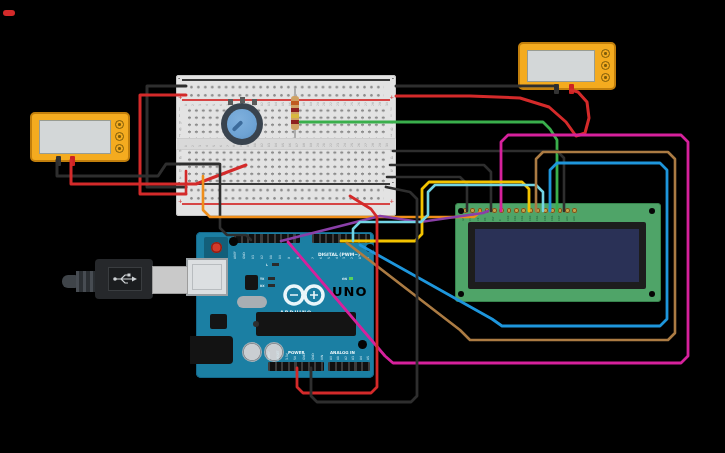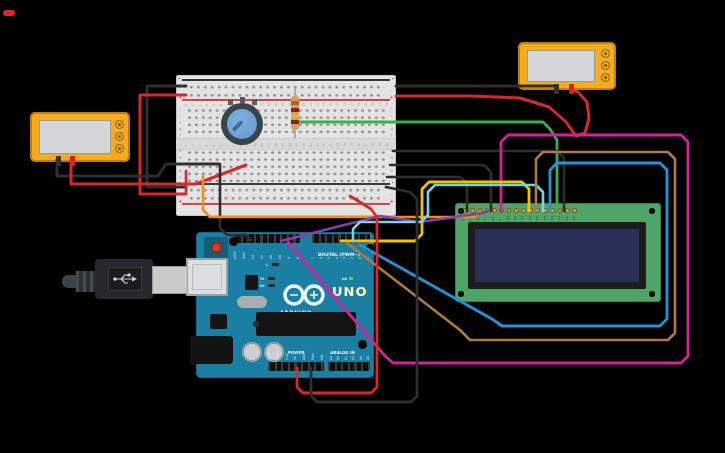--- a/index.html
+++ b/index.html
@@ -38,21 +38,21 @@
   .res-band{position:absolute;left:291px;width:8px;height:4px;z-index:21;}
 
   
   .ard{position:absolute;left:196px;top:232px;width:178px;height:146px;background:#1b7fa3;
        border-radius:5px;box-shadow:0 0 0 1px #14678a inset;z-index:10;}
   .hdr{position:absolute;height:9px;background:#181818;border-radius:1px;
        background-image:repeating-linear-gradient(90deg,#3c3c3c 0 2.2px,#101010 2.2px 6.6px);}
   .vlab{position:absolute;display:flex;justify-content:space-between;}
   .vlab span{writing-mode:vertical-rl;transform:rotate(180deg);font-size:3px;color:#d8edf4;line-height:1;}
   .ard-txt{position:absolute;color:#eaf6fa;font-weight:bold;}
-  .uno-txt{font-size:13px;letter-spacing:1px;color:#fef9c3;}
+  .uno-txt{font-size:13px;letter-spacing:1px;color:#000000;}
   .usb-port{position:absolute;left:-10px;top:26px;width:42px;height:38px;background:#dcdfe1;
             border:2px solid #9aa0a4;z-index:14;}
   .usb-port::after{content:"";position:absolute;left:4px;top:4px;right:4px;bottom:4px;border:1px solid #b8bcbf;}
   .reset-btn{position:absolute;left:8px;top:5px;width:24px;height:22px;background:#135f7a;border-radius:2px;}
   .reset-cap{position:absolute;left:15px;top:10px;width:11px;height:11px;border-radius:50%;
              background:#d43a2a;box-shadow:0 0 0 1.5px #8e1f16 inset;}
   .chip{position:absolute;background:#141414;border-radius:2px;}
   .led-dot{position:absolute;width:7px;height:3px;background:#2a2a2a;}
   .tiny{position:absolute;font-size:3px;color:#d8edf4;line-height:1;font-weight:bold;}
   .cap{position:absolute;width:20px;height:20px;border-radius:50%;

